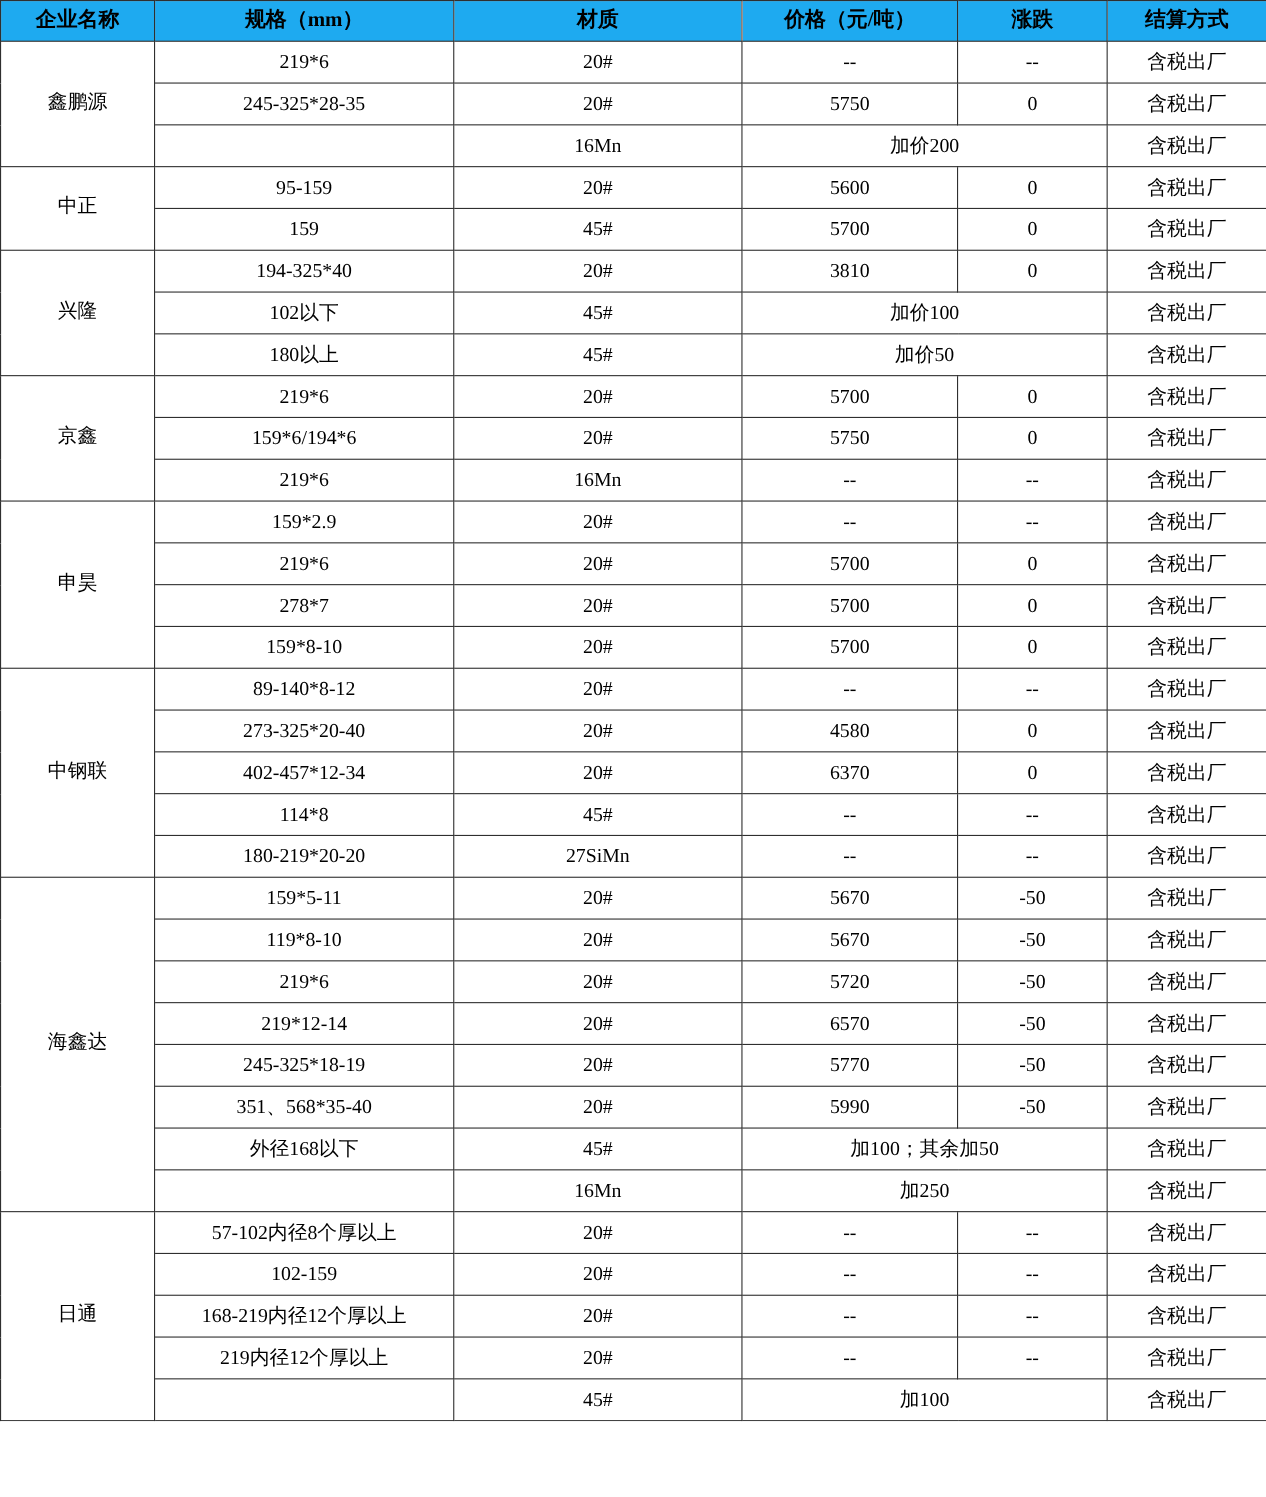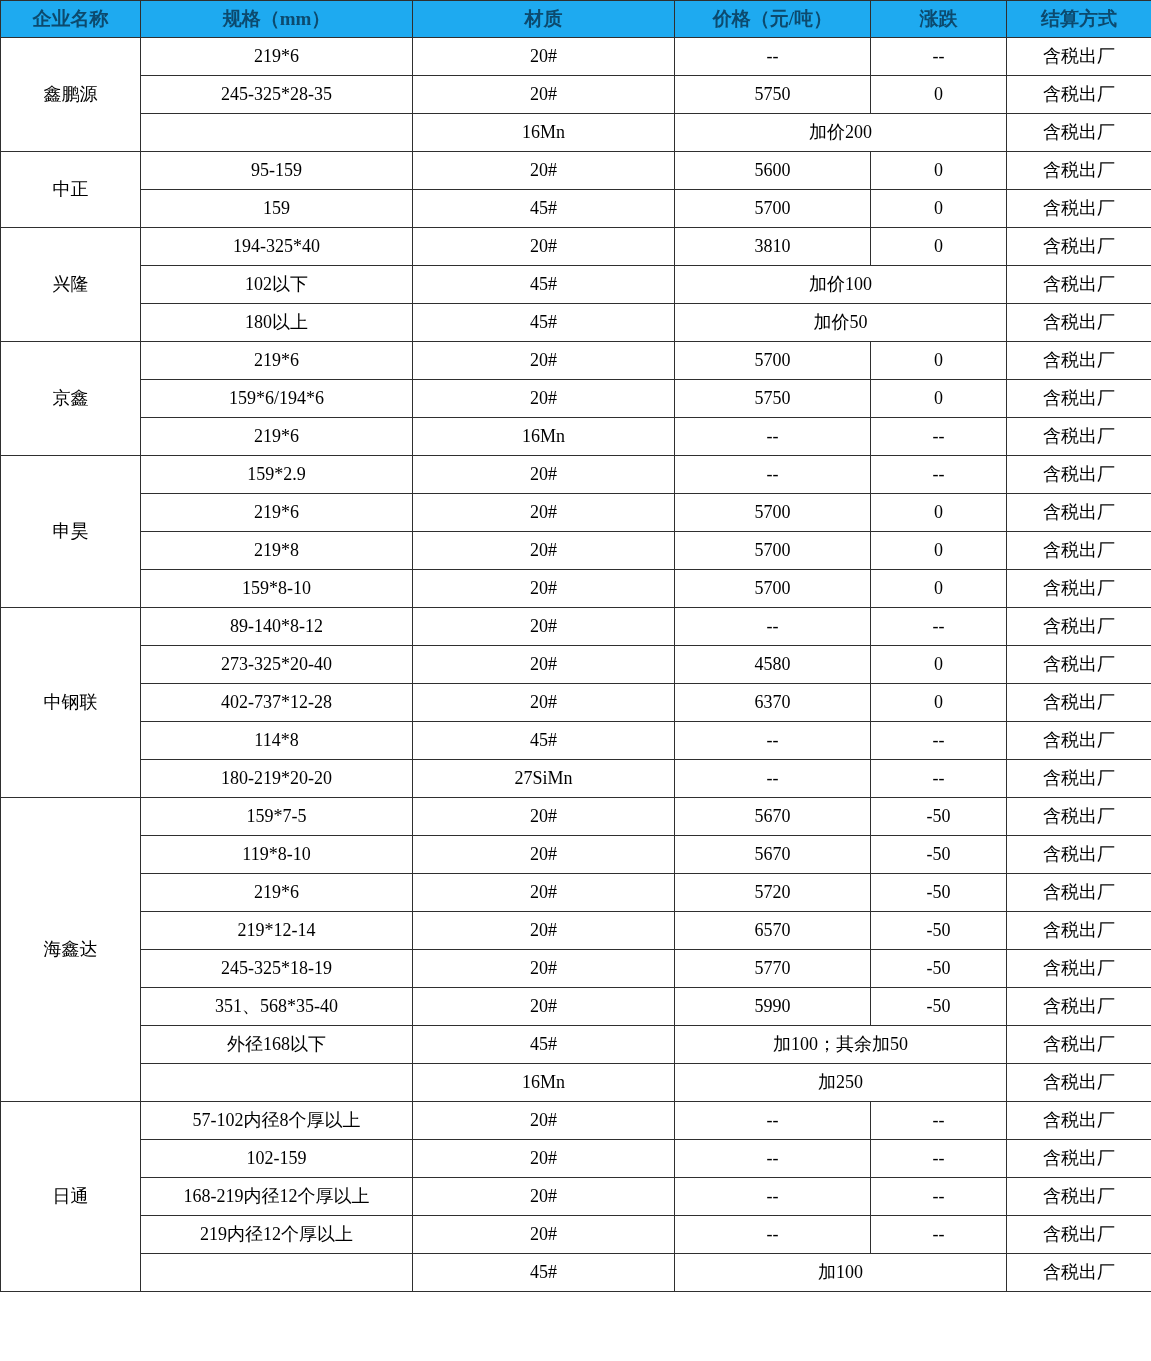--- a/index.html
+++ b/index.html
@@ -24,27 +24,28 @@
     vertical-align: middle;
     font-size: 18px;
     padding: 0;
     height: 37px;
     line-height: 1.2;
     white-space: nowrap;
     overflow: hidden;
   }
   table.price-table thead th {
     background: #1eaaf0;
-    color: #0c4a6e;
+    color: #000000;
     font-weight: bold;
     font-size: 19px;
     height: 36px;
   }
   td.company {
     font-size: 20px;
+    font-family: Liberation Mono, monospace;
   }
   col.c-company { width: 140px; }
   col.c-spec    { width: 272px; }
   col.c-mat     { width: 262px; }
   col.c-price   { width: 196px; }
   col.c-chg     { width: 136px; }
   col.c-settle  { width: 145px; }
   .dash { letter-spacing: 0px; }
 </style>
 </head>
@@ -157,21 +158,21 @@
         <td>含税出厂</td>
       </tr>
       <tr>
         <td>219*6</td>
         <td>20#</td>
         <td>5700</td>
         <td>0</td>
         <td>含税出厂</td>
       </tr>
       <tr>
-        <td>219*8</td>
+        <td>278*7</td>
         <td>20#</td>
         <td>5700</td>
         <td>0</td>
         <td>含税出厂</td>
       </tr>
       <tr>
         <td>159*8-10</td>
         <td>20#</td>
         <td>5700</td>
         <td>0</td>
@@ -186,21 +187,21 @@
         <td>含税出厂</td>
       </tr>
       <tr>
         <td>273-325*20-40</td>
         <td>20#</td>
         <td>4580</td>
         <td>0</td>
         <td>含税出厂</td>
       </tr>
       <tr>
-        <td>402-737*12-28</td>
+        <td>402-457*12-34</td>
         <td>20#</td>
         <td>6370</td>
         <td>0</td>
         <td>含税出厂</td>
       </tr>
       <tr>
         <td>114*8</td>
         <td>45#</td>
         <td class="dash">--</td>
         <td class="dash">--</td>
@@ -208,21 +209,21 @@
       </tr>
       <tr>
         <td>180-219*20-20</td>
         <td>27SiMn</td>
         <td class="dash">--</td>
         <td class="dash">--</td>
         <td>含税出厂</td>
       </tr>
       <tr>
         <td class="company" rowspan="8">海鑫达</td>
-        <td>159*7-5</td>
+        <td>159*5-11</td>
         <td>20#</td>
         <td>5670</td>
         <td>-50</td>
         <td>含税出厂</td>
       </tr>
       <tr>
         <td>119*8-10</td>
         <td>20#</td>
         <td>5670</td>
         <td>-50</td>

